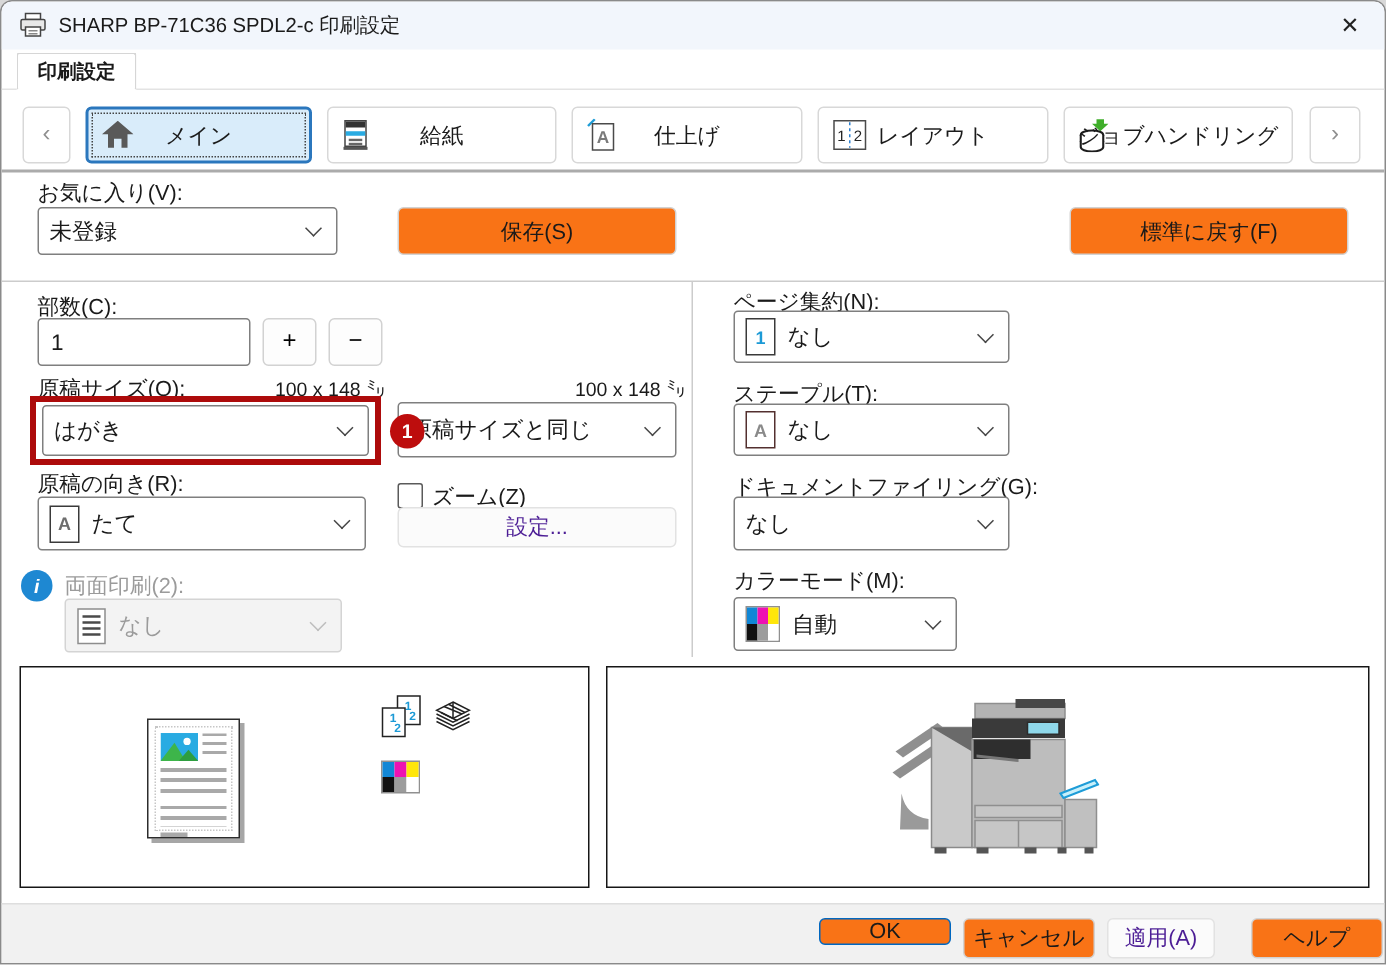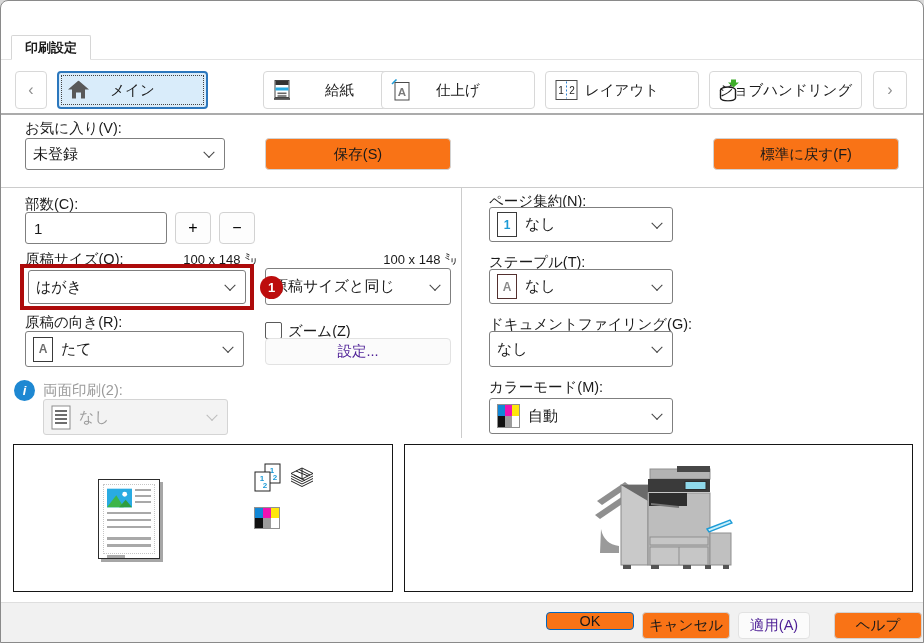--- a/index.html
+++ b/index.html
@@ -74,36 +74,49 @@
   .cmyk { display:grid; grid-template-columns:repeat(3,8px); grid-auto-rows:10px; border:1px solid #909090; }
   .cmyk.big { grid-template-columns:repeat(3,7px); grid-auto-rows:11px; }
   
   .footer { position:absolute; left:0; top:601px; width:100%; height:42px; background:#f1f1f1; border-top:1px solid #dedede; }
 </style>
 </head>
 <body>
 
 <div class="win">
 
+  <div class="titlebar">
+    <span class="ticon">
+      <svg width="18" height="18" viewBox="0 0 18 18">
+          <rect x="4" y="1" width="10" height="4" fill="#fff" stroke="#444"></rect>
+          <rect x="1" y="5" width="16" height="7" rx="1" fill="#e8e8e8" stroke="#444"></rect>
+          <rect x="4" y="10" width="10" height="6" fill="#fff" stroke="#444"></rect>
+          <line x1="6" y1="12.5" x2="12" y2="12.5" stroke="#888"></line>
+          <line x1="6" y1="14.5" x2="12" y2="14.5" stroke="#888"></line>
+        </svg>
+    </span>
+    <span class="ttext">SHARP BP-71C36 SPDL2-c 印刷設定</span>
+    <button class="closebtn">✕</button>
+  </div>
 
   <div class="pagetab">印刷設定</div>
   <div class="tabline"></div>
 
   <button class="tbtn nav" style="left:14px;width:32px;">‹</button>
 
   <div class="tbtn sel" style="left:56px;width:151px;">
     <span class="ticn">
       <svg width="21" height="19" viewBox="0 0 21 19">
           <path d="M10.5 0 L21 9 L17 9 L17 18 L13 18 L13 12 L8 12 L8 18 L4 18 L4 9 L0 9 Z" fill="#595959"></path>
         </svg>
     </span>
     <span class="tlabel">メイン</span>
   </div>
 
-  <div class="tbtn" style="left:217px;width:153px;margin-left:45px;">
+  <div class="tbtn" style="left:217px;width:153px;">
     <span class="ticn">
       <svg width="18" height="21" viewBox="0 0 18 21">
           <rect x="2" y="1" width="14" height="17" fill="#fff" stroke="#444"></rect>
           <rect x="2.5" y="1.5" width="13" height="4" fill="#333"></rect>
           <rect x="2.5" y="8" width="13" height="3" fill="#29abe2"></rect>
           <rect x="4.5" y="13" width="9" height="1.6" fill="#666"></rect>
           <rect x="4.5" y="15.7" width="9" height="1.6" fill="#666"></rect>
           <rect x="1" y="18.4" width="16" height="2" fill="#555"></rect>
         </svg>
     </span>
@@ -222,21 +235,21 @@
     <span class="chev"></span>
   </div>
 
   <div class="lbl" style="left:488px;top:314px;">ドキュメントファイリング(G):</div>
   <div class="combo" style="left:488px;top:330px;width:184px;height:36px;">
     <span>なし</span>
     <span class="chev"></span>
   </div>
 
   <div class="lbl" style="left:488px;top:377px;">カラーモード(M):</div>
-  <div class="combo" style="left:488px;top:397px;width:184px;height:36px;">
+  <div class="combo" style="left:488px;top:397px;width:149px;height:36px;">
     <span class="cicon cmyk big">
       <i style="background:#1187d6"></i>
         <i style="background:#ee12b2"></i>
         <i style="background:#ffe60a"></i>
         <i style="background:#111"></i>
         <i style="background:#9c9c9c"></i>
         <i style="background:#fff"></i>
     </span>
     <span>自動</span>
     <span class="chev"></span>

